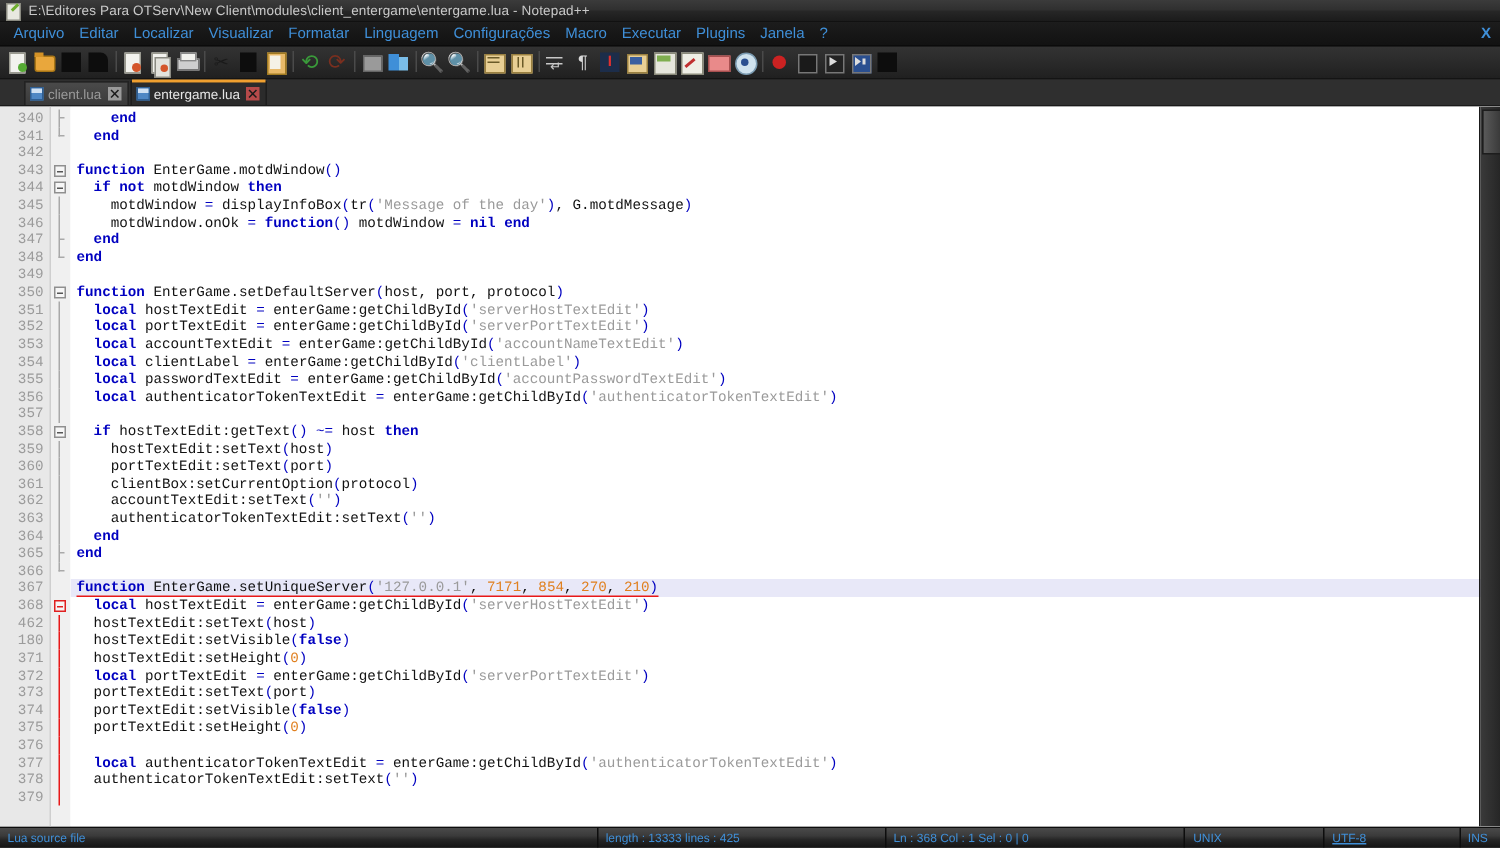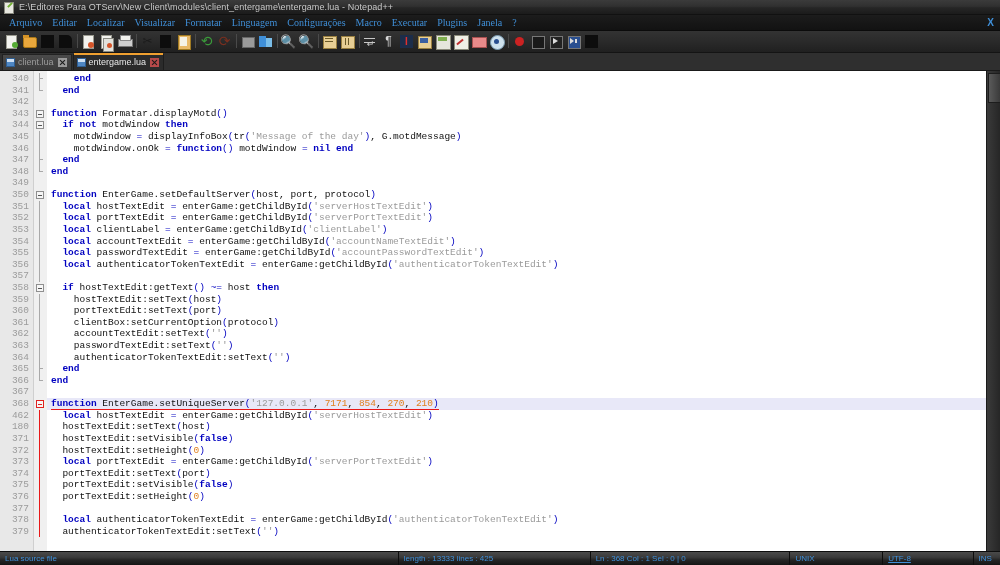--- a/index.html
+++ b/index.html
@@ -15,42 +15,42 @@
   .titlebar .tbicon .sheet{position:absolute;left:1px;top:0;width:8px;height:10px;background:#e8e8e0;border:1px solid #8a8a80;}
   .titlebar .tbicon .pen{position:absolute;left:4px;top:2px;width:6px;height:2px;background:#6fae2f;transform:rotate(-45deg);}
   .titlebar .title{color:#c9c9c9;font-size:9px;letter-spacing:.1px;white-space:nowrap;
     font-family:"Liberation Sans",sans-serif;}
 
   
   .menubar{height:15px;flex:0 0 15px;display:flex;align-items:center;
     background:linear-gradient(to bottom,#1c1c1c,#121212);border-bottom:1px solid #0b0b0b;
     padding-left:4px;position:relative;}
   .menubar .mi{color:#3f8fd8;font-size:10px;padding:0 5px;line-height:15px;white-space:nowrap;
-    font-family:Liberation Serif, serif;}
+    font-family:Liberation Sans, sans-serif;}
   .menubar .closeX{position:absolute;right:6px;color:#3f8fd8;font-size:10px;font-weight:bold;}
 
   
   .toolbar{height:21px;flex:0 0 21px;display:flex;align-items:center;
     background:linear-gradient(to bottom,#333 0%,#2a2a2a 50%,#202020 100%);
     border-bottom:1px solid #141414;padding-left:3px;}
   .tb{width:17px;height:17px;margin-right:1px;position:relative;flex:0 0 17px;border-radius:2px;}
   .tbsep{width:5px;height:17px;flex:0 0 5px;}
   .tbsep i{display:block;width:1px;height:14px;margin:1px auto;background:#4a4a4a;}
   .gl{position:absolute;font-size:12px;line-height:17px;width:17px;text-align:center;}
 
   
   .pg{position:absolute;left:3px;top:2px;width:9px;height:12px;background:#f2f2ee;border:1px solid #9a9a90;}
   .pg2{position:absolute;left:5px;top:3px;width:9px;height:12px;background:#e2e2dc;border:1px solid #8a8a82;}
   .fd{position:absolute;left:2px;top:4px;width:12px;height:9px;background:#e9a73c;border:1px solid #a97616;border-radius:0 2px 2px 2px;}
   .blk{position:absolute;left:2px;top:2px;width:13px;height:13px;background:#0d0d0d;}
   .dot{position:absolute;border-radius:50%;}
 
   
-  .tabbar{height:17px;flex:0 0 17px;display:flex;align-items:center;
-    background:#2f2f2f;border-bottom:1px solid #1a1a1a;padding-left:2px;}
+  .tabbar{height:17px;flex:0 0 17px;display:flex;align-items:flex-end;
+    background:#2f2f2f;border-bottom:1px solid #1a1a1a;padding-left:16px;}
   .tab{height:15px;display:flex;align-items:center;padding:0 4px 0 3px;margin-right:1px;
     font-size:9px;white-space:nowrap;position:relative;font-family:"Liberation Sans",sans-serif;}
   .tab.inactive{background:linear-gradient(to bottom,#4a4a4a,#3a3a3a);color:#9a9a9a;
     border:1px solid #222;border-bottom:none;}
   .tab.active{background:#2b2b2b;color:#e6e6e6;border:1px solid #1d1d1d;border-bottom:none;}
   .tab.active:before{content:"";position:absolute;left:0;right:0;top:-2px;height:2px;background:#f0a030;}
   .tabico{width:9px;height:9px;margin-right:3px;position:relative;flex:0 0 9px;}
   .tabico .d{position:absolute;inset:0;background:#4f87c4;border:1px solid #2f5e92;}
   .tabico .d2{position:absolute;left:1px;top:1px;right:1px;height:3px;background:#cfe0f2;}
   .tabx{width:9px;height:9px;margin-left:4px;position:relative;flex:0 0 9px;}
@@ -452,41 +452,40 @@
           <span class="fline red"></span>
         </div>
         <div class="fr">
           <span class="fline red"></span>
         </div>
       </div>
     <div class="code" id="code">
         <div class="cl"><span>    </span><span class="kw">end</span></div>
         <div class="cl"><span>  </span><span class="kw">end</span></div>
         <div class="cl"></div>
-        <div class="cl"><span class="kw">function</span><span> Formatar.displayMotd</span><span class="pn">(</span><span class="pn">)</span></div>
+        <div class="cl"><span class="kw">function</span><span> EnterGame.motdWindow</span><span class="pn">(</span><span class="pn">)</span></div>
         <div class="cl"><span>  </span><span class="kw">if</span><span> </span><span class="kw">not</span><span> motdWindow </span><span class="kw">then</span></div>
         <div class="cl"><span>    motdWindow </span><span class="op">=</span><span> displayInfoBox</span><span class="pn">(</span><span>tr</span><span class="pn">(</span><span class="str">'Message of the day'</span><span class="pn">)</span><span>, G.motdMessage</span><span class="pn">)</span></div>
         <div class="cl"><span>    motdWindow.onOk </span><span class="op">=</span><span> </span><span class="kw">function</span><span class="pn">(</span><span class="pn">)</span><span> motdWindow </span><span class="op">=</span><span> </span><span class="kw">nil</span><span> </span><span class="kw">end</span></div>
         <div class="cl"><span>  </span><span class="kw">end</span></div>
         <div class="cl"><span class="kw">end</span></div>
         <div class="cl"></div>
         <div class="cl"><span class="kw">function</span><span> EnterGame.setDefaultServer</span><span class="pn">(</span><span>host, port, protocol</span><span class="pn">)</span></div>
         <div class="cl"><span>  </span><span class="kw">local</span><span> hostTextEdit </span><span class="op">=</span><span> enterGame:getChildById</span><span class="pn">(</span><span class="str">'serverHostTextEdit'</span><span class="pn">)</span></div>
         <div class="cl"><span>  </span><span class="kw">local</span><span> portTextEdit </span><span class="op">=</span><span> enterGame:getChildById</span><span class="pn">(</span><span class="str">'serverPortTextEdit'</span><span class="pn">)</span></div>
+        <div class="cl"><span>  </span><span class="kw">local</span><span> accountTextEdit </span><span class="op">=</span><span> enterGame:getChildById</span><span class="pn">(</span><span class="str">'accountNameTextEdit'</span><span class="pn">)</span></div>
         <div class="cl"><span>  </span><span class="kw">local</span><span> clientLabel </span><span class="op">=</span><span> enterGame:getChildById</span><span class="pn">(</span><span class="str">'clientLabel'</span><span class="pn">)</span></div>
-        <div class="cl"><span>  </span><span class="kw">local</span><span> accountTextEdit </span><span class="op">=</span><span> enterGame:getChildById</span><span class="pn">(</span><span class="str">'accountNameTextEdit'</span><span class="pn">)</span></div>
         <div class="cl"><span>  </span><span class="kw">local</span><span> passwordTextEdit </span><span class="op">=</span><span> enterGame:getChildById</span><span class="pn">(</span><span class="str">'accountPasswordTextEdit'</span><span class="pn">)</span></div>
         <div class="cl"><span>  </span><span class="kw">local</span><span> authenticatorTokenTextEdit </span><span class="op">=</span><span> enterGame:getChildById</span><span class="pn">(</span><span class="str">'authenticatorTokenTextEdit'</span><span class="pn">)</span></div>
         <div class="cl"></div>
         <div class="cl"><span>  </span><span class="kw">if</span><span> hostTextEdit:getText</span><span class="pn">(</span><span class="pn">)</span><span> </span><span class="op">~=</span><span> host </span><span class="kw">then</span></div>
         <div class="cl"><span>    hostTextEdit:setText</span><span class="pn">(</span><span>host</span><span class="pn">)</span></div>
         <div class="cl"><span>    portTextEdit:setText</span><span class="pn">(</span><span>port</span><span class="pn">)</span></div>
         <div class="cl"><span>    clientBox:setCurrentOption</span><span class="pn">(</span><span>protocol</span><span class="pn">)</span></div>
         <div class="cl"><span>    accountTextEdit:setText</span><span class="pn">(</span><span class="str">''</span><span class="pn">)</span></div>
-        <div class="cl"><span>    passwordTextEdit:setText</span><span class="pn">(</span><span class="str">''</span><span class="pn">)</span></div>
         <div class="cl"><span>    authenticatorTokenTextEdit:setText</span><span class="pn">(</span><span class="str">''</span><span class="pn">)</span></div>
         <div class="cl"><span>  </span><span class="kw">end</span></div>
         <div class="cl"><span class="kw">end</span></div>
         <div class="cl"></div>
         <div class="cl hl"><span class="ul"><span class="kw">function</span><span> EnterGame.setUniqueServer</span><span class="pn">(</span><span class="str">'127.0.0.1'</span><span>, </span><span class="num">7171</span><span>, </span><span class="num">854</span><span>, </span><span class="num">270</span><span>, </span><span class="num">210</span><span class="pn">)</span></span></div>
         <div class="cl"><span>  </span><span class="kw">local</span><span> hostTextEdit </span><span class="op">=</span><span> enterGame:getChildById</span><span class="pn">(</span><span class="str">'serverHostTextEdit'</span><span class="pn">)</span></div>
         <div class="cl"><span>  hostTextEdit:setText</span><span class="pn">(</span><span>host</span><span class="pn">)</span></div>
         <div class="cl"><span>  hostTextEdit:setVisible</span><span class="pn">(</span><span class="kw">false</span><span class="pn">)</span></div>
         <div class="cl"><span>  hostTextEdit:setHeight</span><span class="pn">(</span><span class="num">0</span><span class="pn">)</span></div>
         <div class="cl"><span>  </span><span class="kw">local</span><span> portTextEdit </span><span class="op">=</span><span> enterGame:getChildById</span><span class="pn">(</span><span class="str">'serverPortTextEdit'</span><span class="pn">)</span></div>

